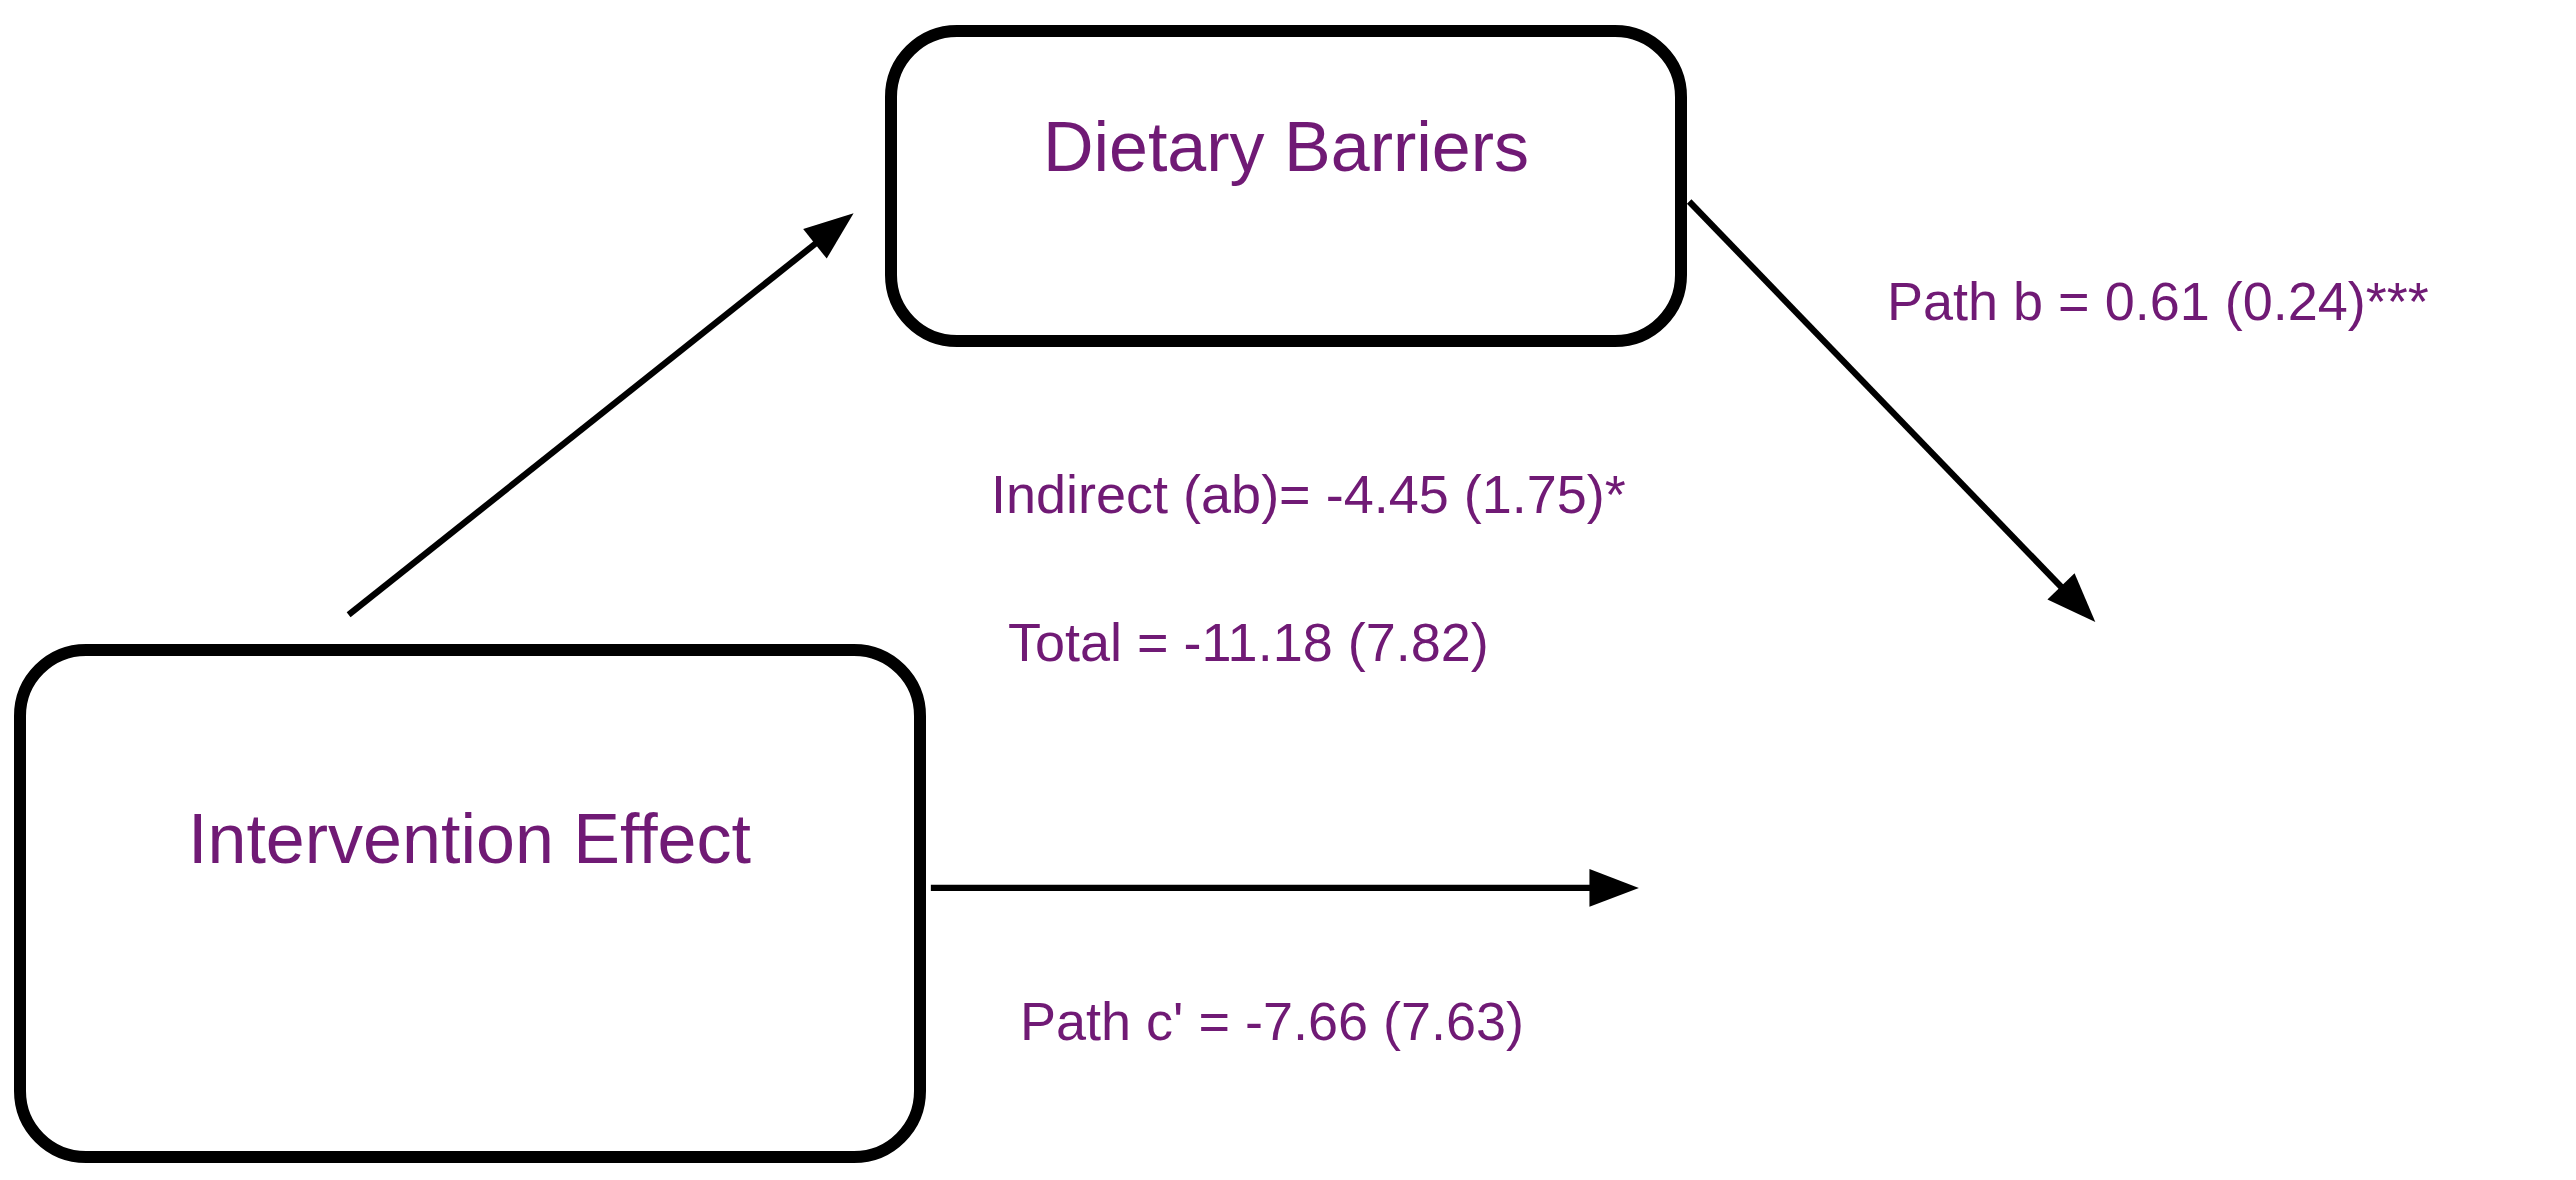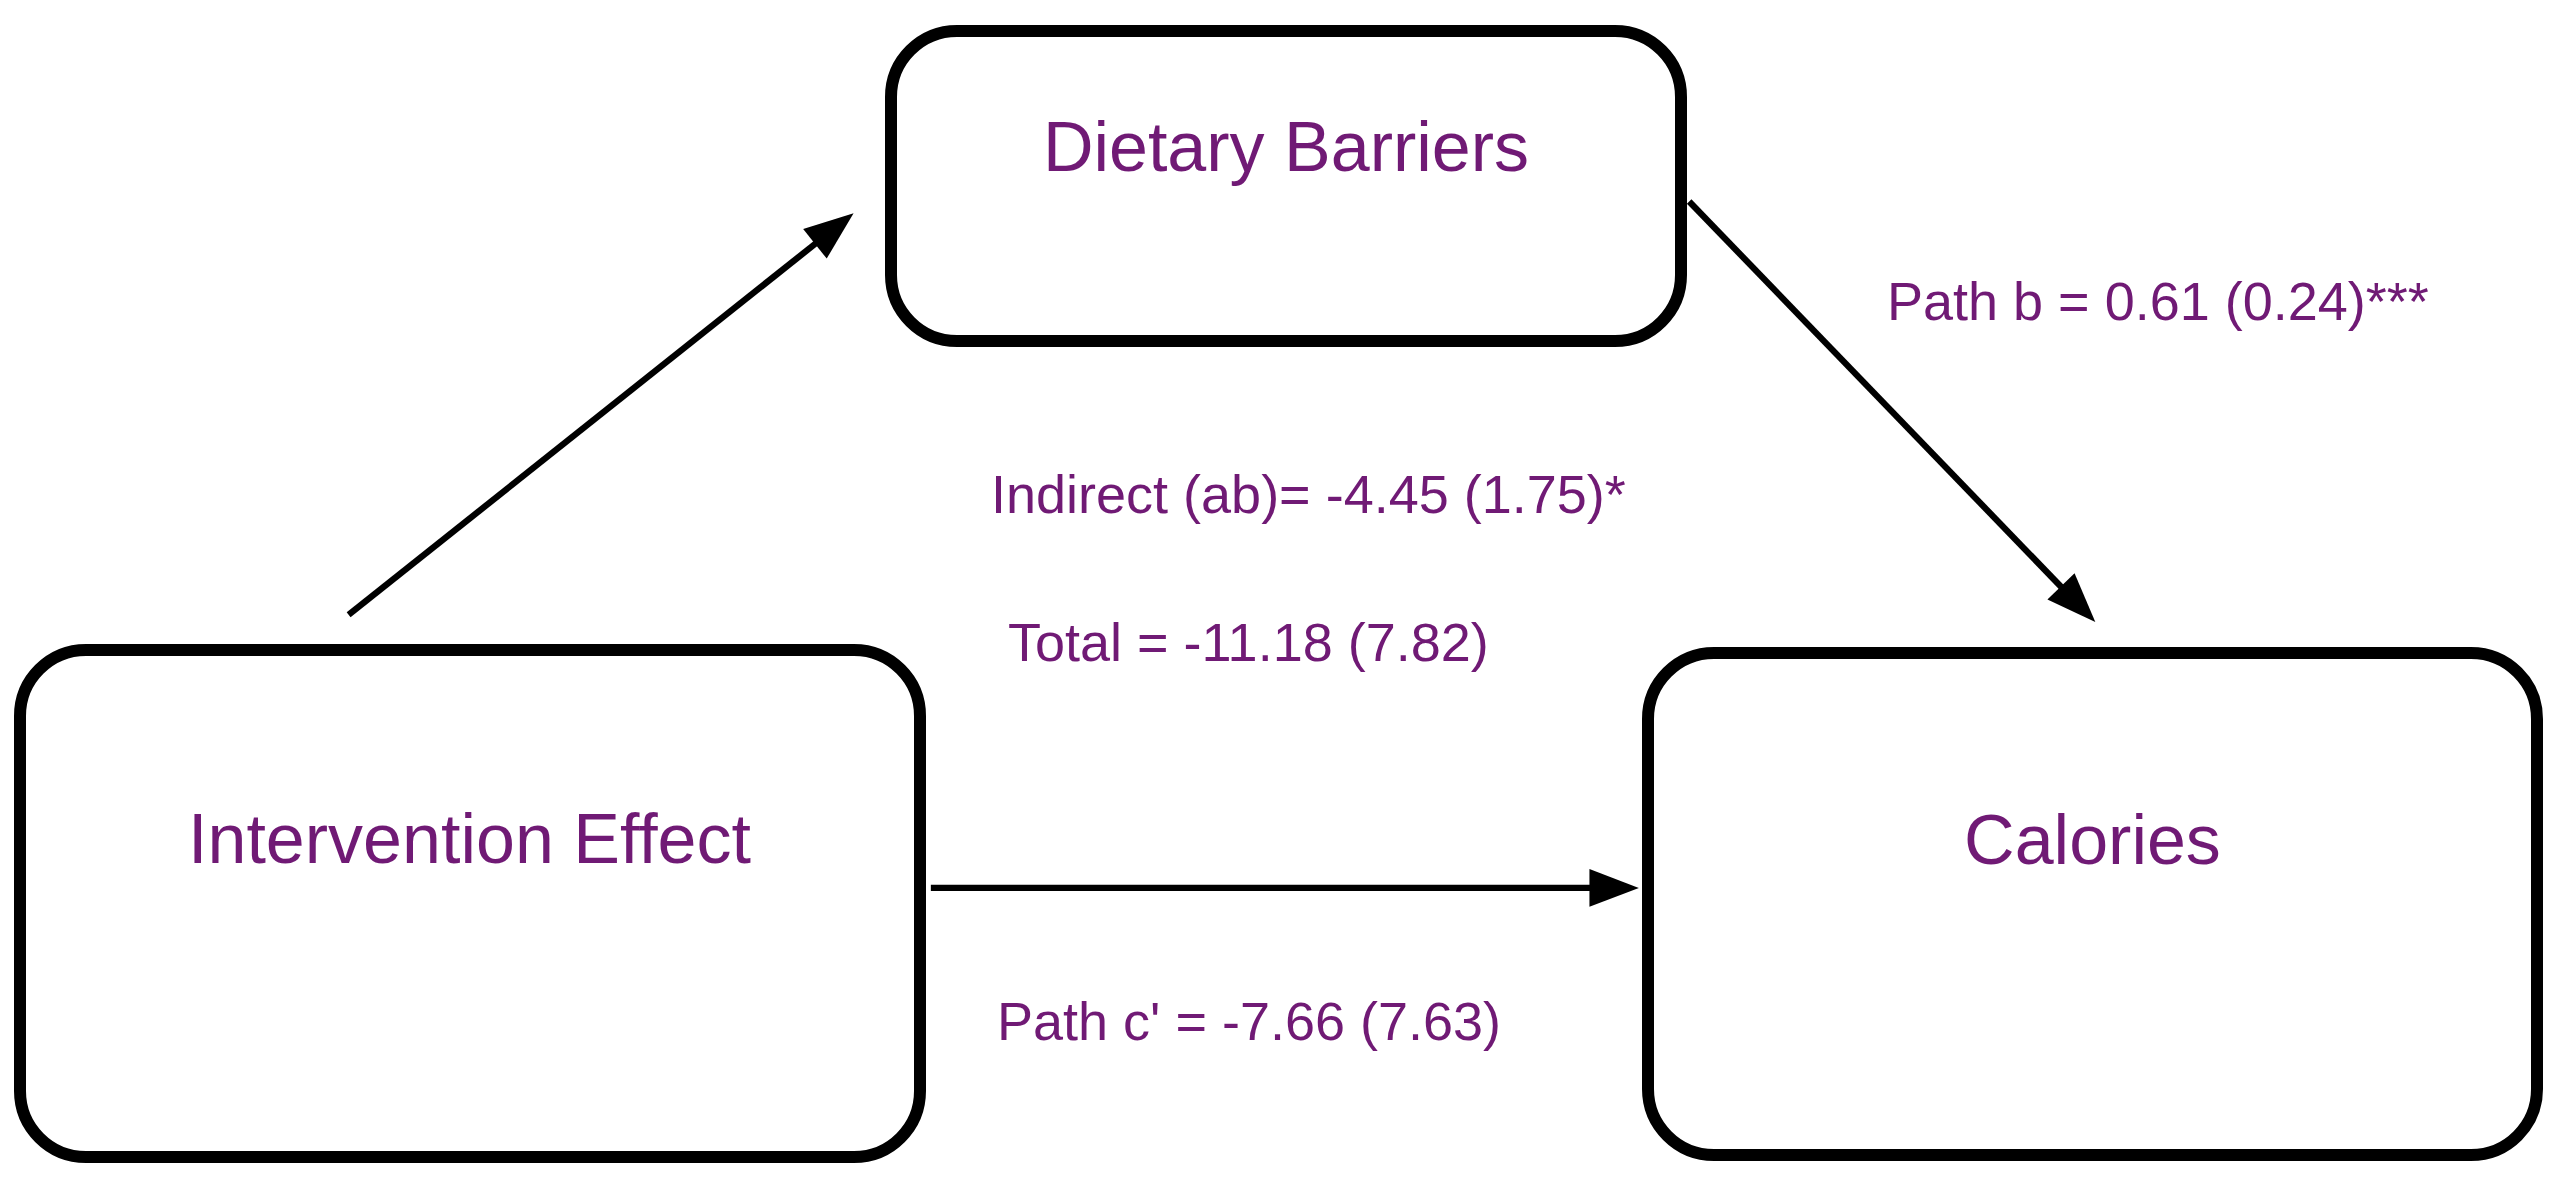--- a/index.html
+++ b/index.html
@@ -41,21 +41,21 @@
   .path-label {
     position: absolute;
     font-size: 54px;
     line-height: 1.1;
     white-space: nowrap;
   }
   #label-path-a  { left: 81px;   top: 295px; }
   #label-path-b  { left: 1887px; top: 272px; }
   #label-indirect{ left: 991px; top: 465px; }
   #label-total   { left: 1008px; top: 613px; }
-  #label-path-c  { left: 997px; top: 992px; }
+  #label-path-c  { left: 1020px; top: 992px; }
 
   #arrows-layer {
     position: absolute;
     left: 0;
     top: 0;
     width: 2576px;
     height: 1181px;
   }
   .arrow-line {
     stroke: #000000;
@@ -91,23 +91,20 @@
   </svg>
 
   <div class="node" id="node-mediator">
     <div class="node-label">Dietary Barriers</div>
   </div>
 
   <div class="node" id="node-predictor">
     <div class="node-label">Intervention Effect</div>
   </div>
 
-  <div class="node" id="node-outcome">
-    <div class="node-label">Calories</div>
-  </div>
 
 
   <div class="path-label" id="label-path-b">Path b = 0.61 (0.24)***</div>
 
   <div class="path-label" id="label-indirect">Indirect (ab)= -4.45 (1.75)*</div>
 
   <div class="path-label" id="label-total">Total = -11.18 (7.82)</div>
 
   <div class="path-label" id="label-path-c">Path c' = -7.66 (7.63)</div>
 

